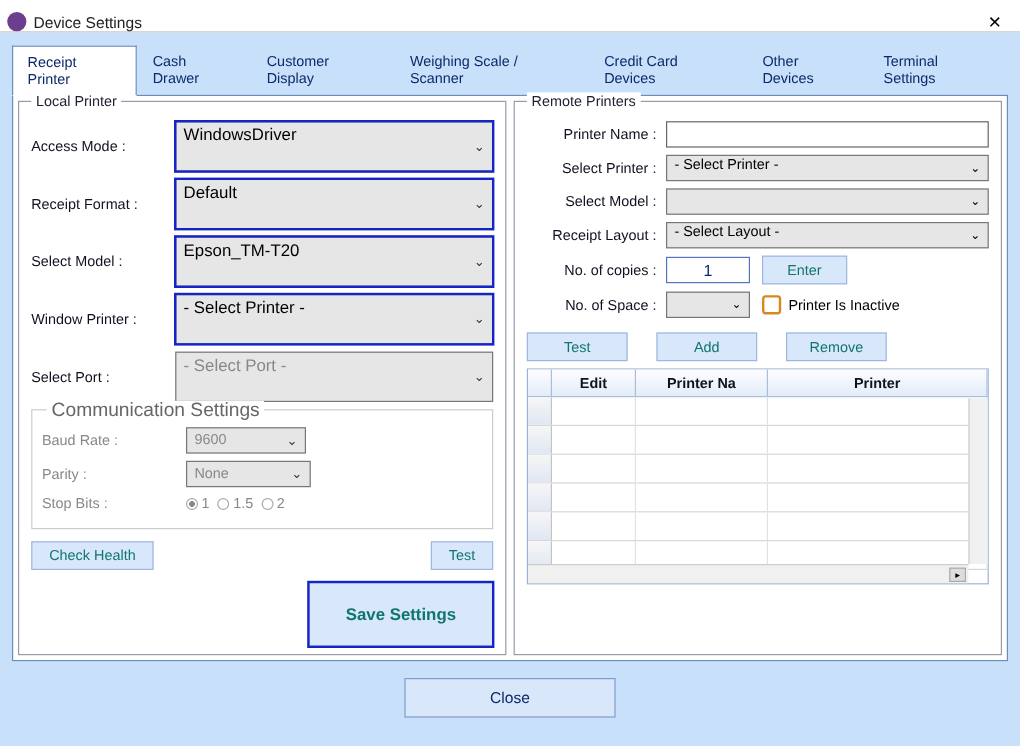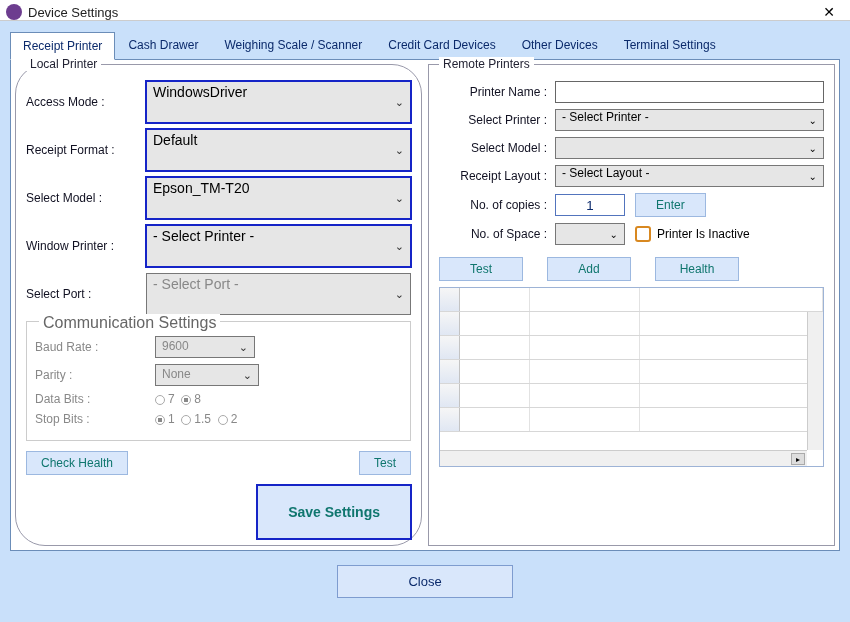--- a/index.html
+++ b/index.html
@@ -8,21 +8,21 @@
 .titlebar { background: #fff; height: 28px; display: flex; align-items: flex-end; padding: 0 6px; border-bottom: 1px solid #ccc; }
 .titlebar .icon { width:16px; height:16px; background:#6d3d8f; border-radius:50%; margin-right:6px; display:inline-block; }
 .titlebar .title { flex:1; font-size:13px; color:#222; }
 .titlebar .close { width:30px; text-align:center; font-size:14px; cursor:pointer; }
 .tabs { display:flex; align-items:flex-end; padding:10px 10px 0 10px; gap:0; }
 .tab { padding:6px 12px; font-size:12px; color:#0b2a6b; cursor:pointer; border:1px solid transparent; }
 .tab.active { background:#fff; border:1px solid #6b8db8; border-bottom:1px solid #fff; position:relative; top:1px; }
 .panel-wrap { flex:1; padding:0 10px 10px 10px; display:flex; flex-direction:column; }
 .panels { flex:1; background:#fff; border:1px solid #6b8db8; display:flex; padding:4px; gap:6px; }
 .fieldset { border:1px solid #99a; position:relative; padding:10px 10px 6px 10px; flex:1; }
-.fieldset.left { flex:1;border-radius:30px; }
+.fieldset.left { flex:1; }
 .fieldset.right { flex:1; }
 .legend { position:absolute; top:-8px; left:10px; background:#fff; padding:0 4px; font-size:12px; color:#223; }
 .row { display:flex; align-items:center; margin:6px 0; }
 .row .lbl { width:120px; padding-right:8px; font-size:12px; color:#112; }
 .select, .input, .fake-select { height:42px; border:1px solid #777; background:#e6e6e6; padding:2px 24px 2px 6px; font-size:14px; position:relative; }
 .hi { outline:2px solid #1524c7; outline-offset:-1px; }
 .select .arrow, .fake-select .arrow { position:absolute; right:6px; top:50%; transform:translateY(-50%); font-size:11px; color:#333; }
 .select.small { font-size:12px; height:22px; }
 .comm { border:1px solid #ccc; margin-top:6px; padding:8px; position:relative; }
 .comm .legend2 { position:absolute; top:-8px; left:12px; background:#fff; padding:0 4px; font-size:16px; color:#666; }
@@ -60,20 +60,21 @@
 <div class="window">
   <div class="titlebar">
     <span class="icon"></span>
     <span class="title">Device Settings</span>
     <span class="close">✕</span>
   </div>
 
   <div class="tabs">
     <div class="tab active">Receipt Printer</div>
     <div class="tab">Cash Drawer</div>
+    <div class="tab">Customer Display</div>
     <div class="tab">Weighing Scale / Scanner</div>
     <div class="tab">Credit Card Devices</div>
     <div class="tab">Other Devices</div>
     <div class="tab">Terminal Settings</div>
   </div>
 
   <div class="panel-wrap">
     <div class="panels">
 
       <div class="fieldset left">
@@ -125,26 +126,20 @@
             </div>
           </div>
           <div class="row">
             <div class="lbl">Parity :</div>
             <div class="select small" style="width:104px;color:#888;">
               <span>None</span>
               <span class="arrow">⌄</span>
             </div>
           </div>
           <div class="row">
-            <div class="lbl">Data Bits :</div>
-            <span class="radio-span"><span class="radio-dot"></span><span>7</span></span>
-            &nbsp;&nbsp;
-            <span class="radio-span"><span class="radio-dot sel"></span><span>8</span></span>
-          </div>
-          <div class="row">
             <div class="lbl">Stop Bits :</div>
             <span class="radio-span"><span class="radio-dot sel"></span><span>1</span></span>
             &nbsp;&nbsp;
             <span class="radio-span"><span class="radio-dot"></span><span>1.5</span></span>
             &nbsp;&nbsp;
             <span class="radio-span"><span class="radio-dot"></span><span>2</span></span>
           </div>
         </div>
 
         <div style="display:flex;justify-content:space-between;margin-top:10px;">
@@ -197,24 +192,30 @@
             <span class="arrow">⌄</span>
           </div>
           <div style="width:10px;"></div>
           <span class="checkbox"></span>
           <span style="margin-left:6px;">Printer Is Inactive</span>
         </div>
 
         <div class="btnrow">
           <button class="btn wide">Test</button>
           <button class="btn wide">Add</button>
-          <button class="btn wide">Health</button>
+          <button class="btn wide">Remove</button>
         </div>
 
         <div class="grid">
+          <div class="ghead">
+            <div style="width:20px;"></div>
+            <div style="width:70px;">Edit</div>
+            <div style="width:110px;">Printer Na</div>
+            <div style="flex:1;">Printer</div>
+          </div>
           <div class="gbody">
             <div class="grow">
                 <div class="rowhdr"></div>
                 <div class="cell" style="width:70px;"></div>
                 <div class="cell" style="width:110px;"></div>
                 <div class="cell" style="flex:1;"></div>
               </div>
             <div class="grow">
                 <div class="rowhdr"></div>
                 <div class="cell" style="width:70px;"></div>

